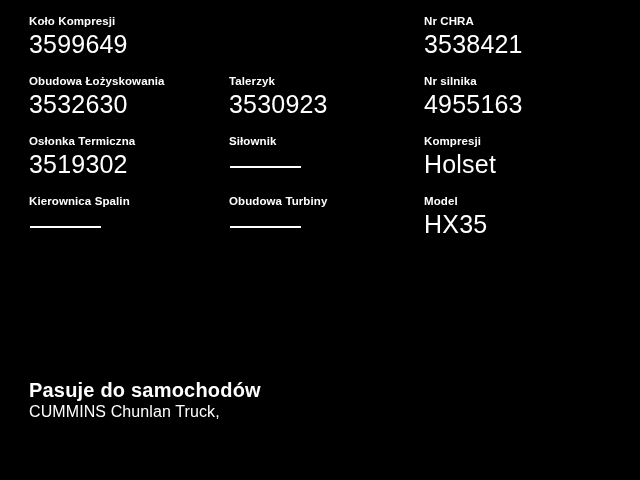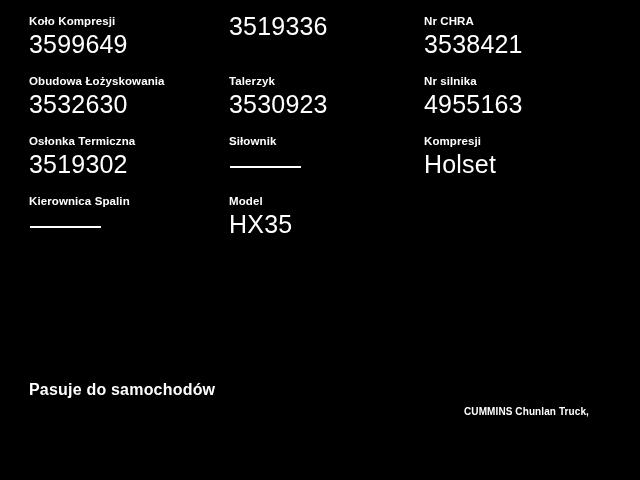--- a/index.html
+++ b/index.html
@@ -63,50 +63,48 @@
     height: 2px;
     background: #ffffff;
   }
   .fits-block {
     position: absolute;
     left: 29px;
     top: 378px;
     width: 560px;
   }
   .fits-title {
-    font-size: 16px;
+    font-size: 20px;
     font-weight: bold;
     line-height: 24px;
     letter-spacing: 0.2px;
     color: #ffffff;
     margin: 0;
   }
   .fits-list {
-    font-size: 10px;
-    font-weight: bold;
+    font-size: 16px;
+    font-weight: normal;
     line-height: 15px;
     letter-spacing: 0.1px;
     color: #ffffff;
     margin: 2px 0 0 0;
-    text-align: right;
   }
 </style>
 </head>
 <body>
 
 <div class="sheet">
 
   <div class="spec-grid">
 
     <div class="spec-cell">
       <div class="spec-label">Koło Kompresji</div>
       <div class="spec-value">3599649</div>
     </div>
     <div class="spec-cell">
-      <div class="spec-value">3519336</div>
     </div>
     <div class="spec-cell">
       <div class="spec-label">Nr CHRA</div>
       <div class="spec-value">3538421</div>
     </div>
 
     <div class="spec-cell">
       <div class="spec-label">Obudowa Łożyskowania</div>
       <div class="spec-value">3532630</div>
     </div>
@@ -130,20 +128,24 @@
     <div class="spec-cell">
       <div class="spec-label">Kompresji</div>
       <div class="spec-value">Holset</div>
     </div>
 
     <div class="spec-cell">
       <div class="spec-label">Kierownica Spalin</div>
       <div class="spec-value empty"></div>
     </div>
     <div class="spec-cell">
+      <div class="spec-label">Obudowa Turbiny</div>
+      <div class="spec-value empty"></div>
+    </div>
+    <div class="spec-cell">
       <div class="spec-label">Model</div>
       <div class="spec-value">HX35</div>
     </div>
 
   </div>
 
   <div class="fits-block">
     <div class="fits-title">Pasuje do samochodów</div>
     <div class="fits-list">CUMMINS Chunlan Truck,</div>
   </div>

